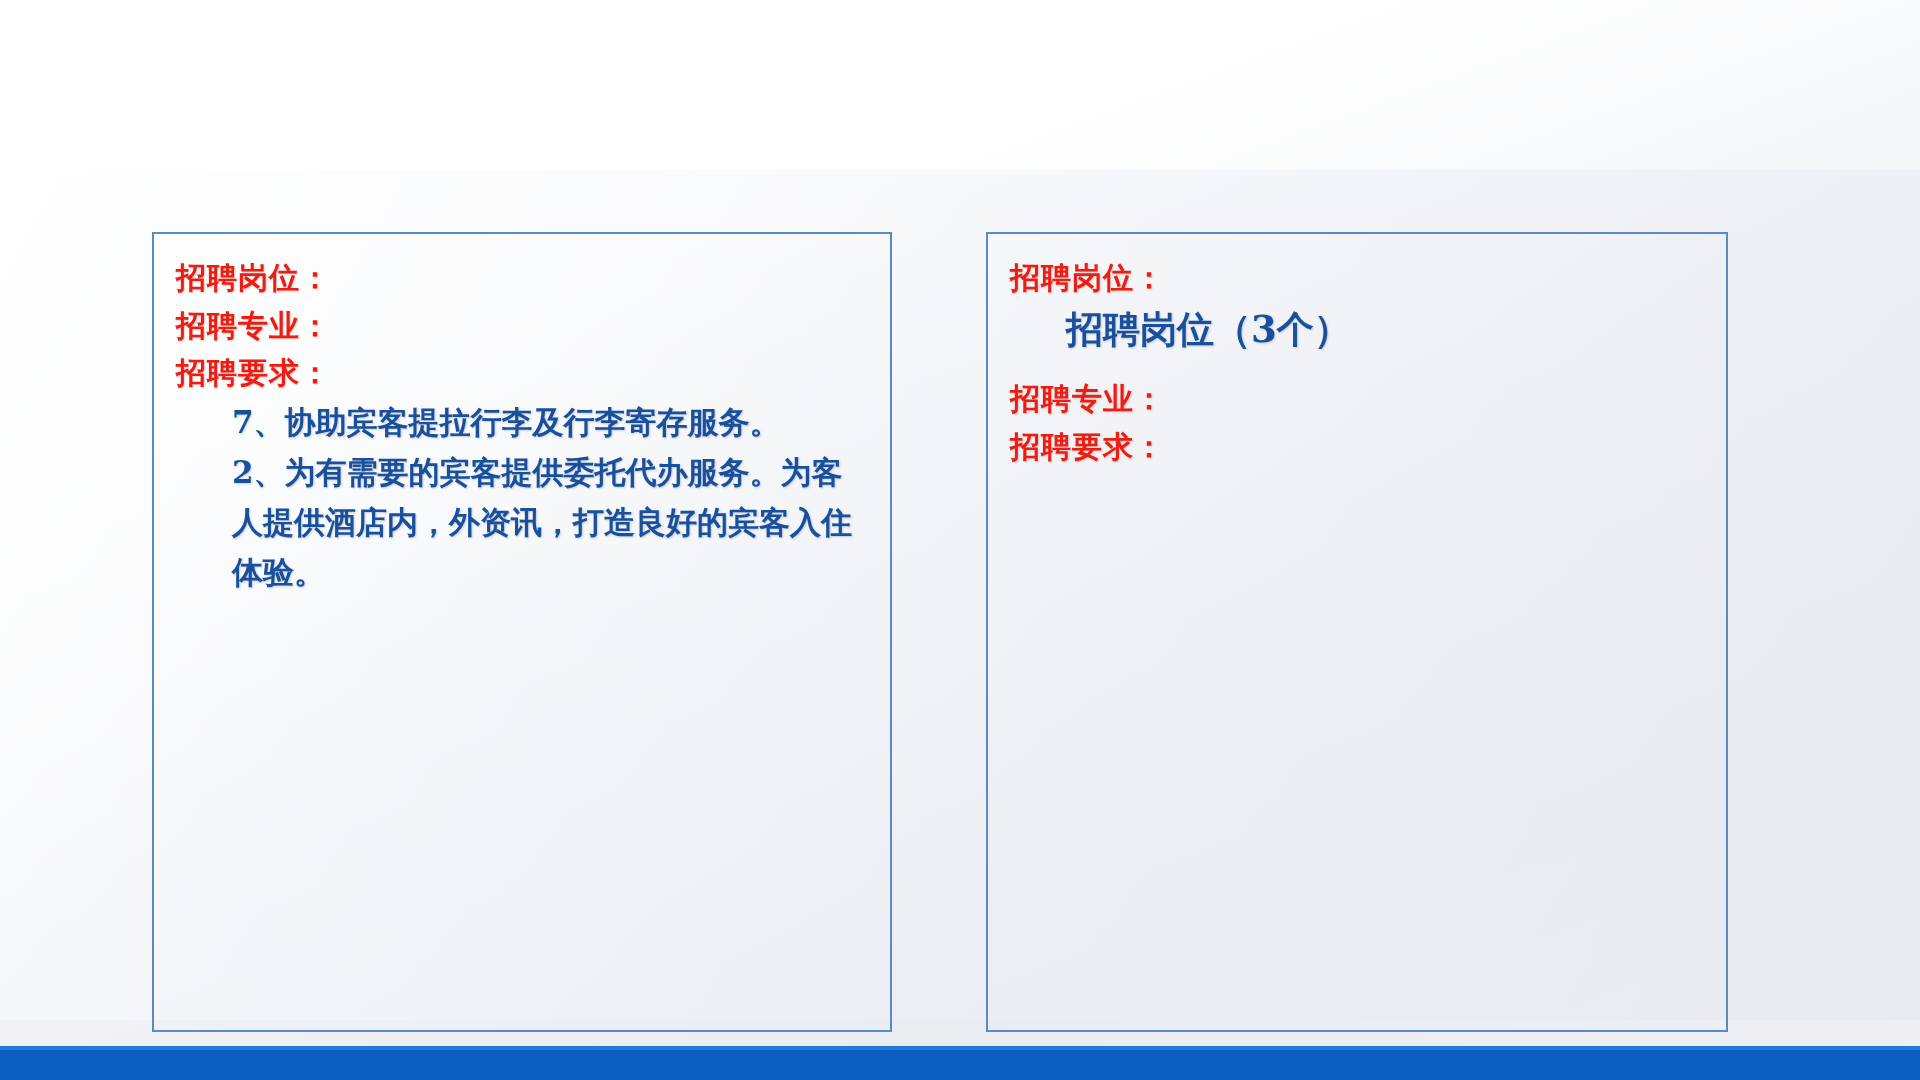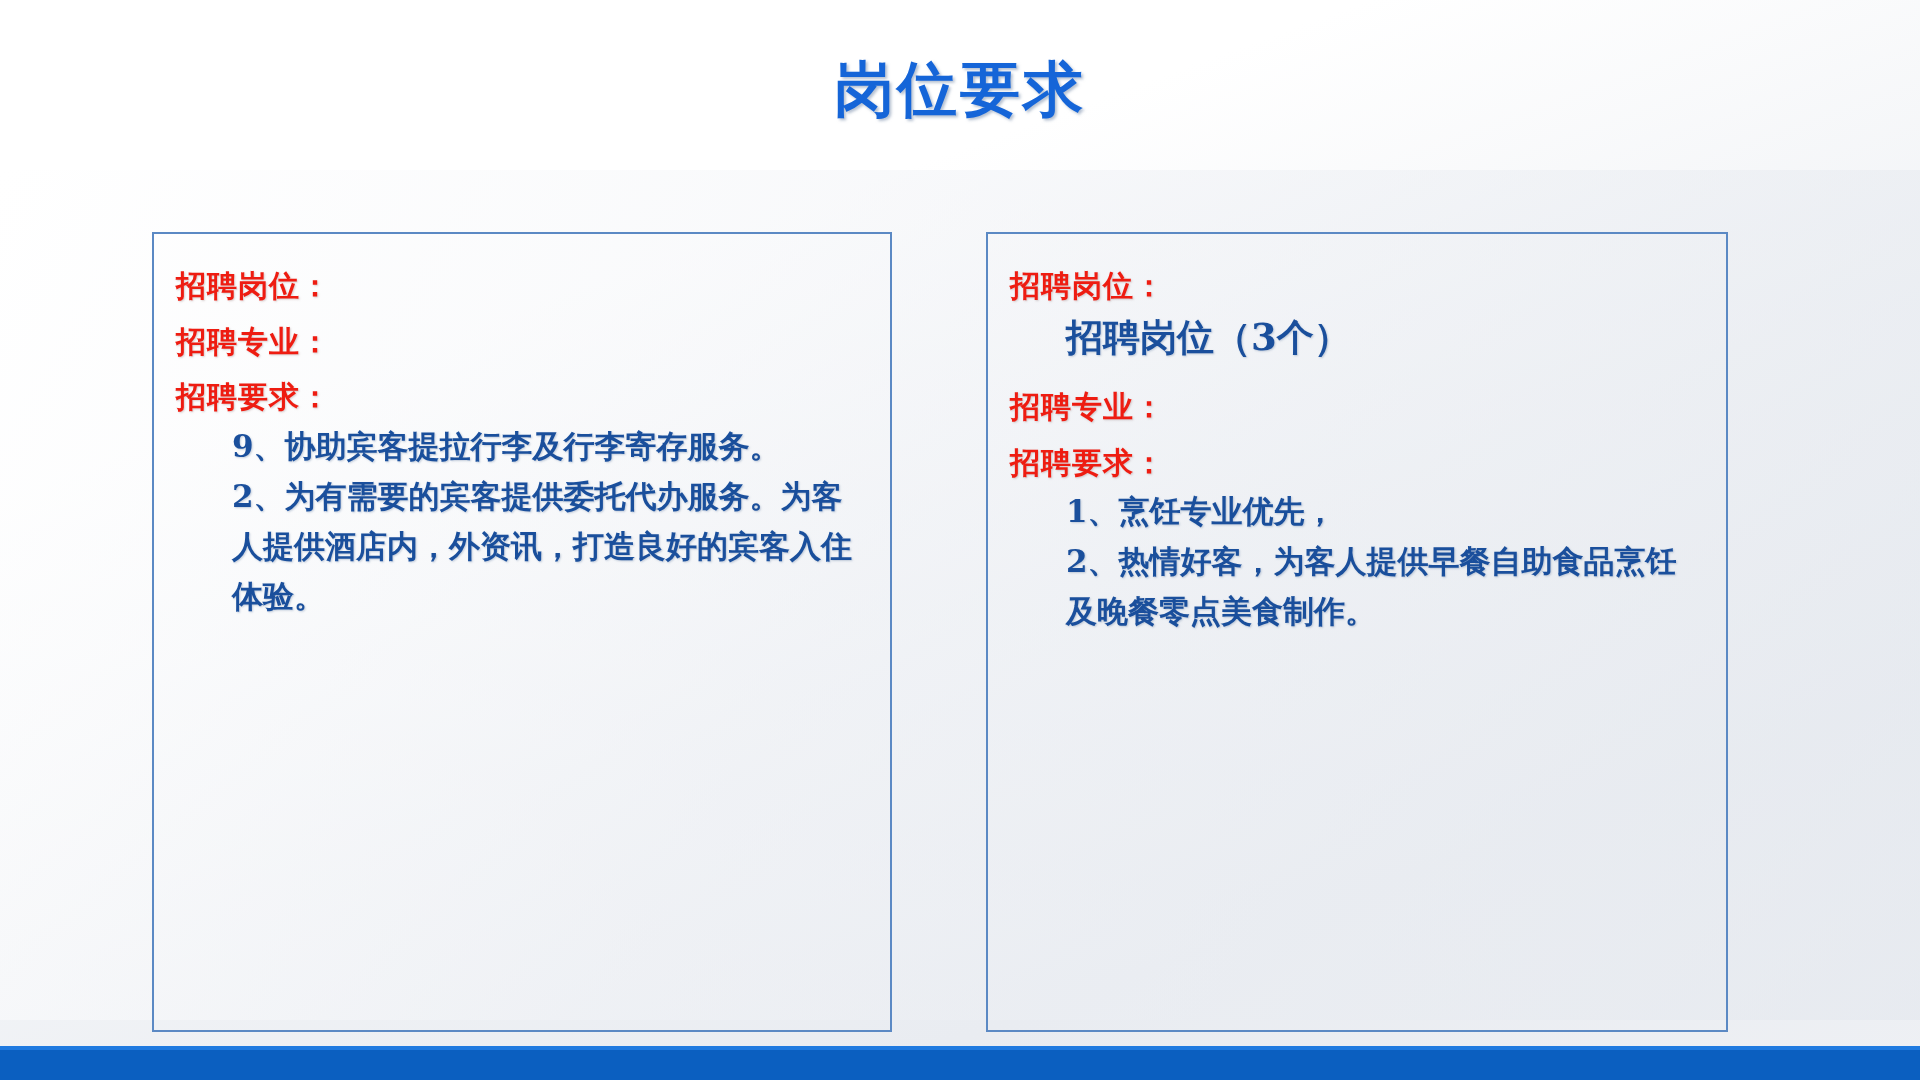--- a/index.html
+++ b/index.html
@@ -65,21 +65,21 @@
     left: 986px;
     top: 0;
     width: 742px;
     height: 800px;
   }
   .label {
     color: #ee1c11;
     font-weight: bold;
     font-size: 30px;
     line-height: 1.45;
-    margin: 12px 0 2px 0;
+    margin: 4px 0 2px 0;
     letter-spacing: 1px;
     text-shadow: 1px 1px 2px rgba(150,120,120,0.35);
   }
   .value {
     color: #1a4f9c;
     font-family: "DejaVu Serif", "Liberation Serif", serif;
     font-weight: bold;
     font-size: 31px;
     line-height: 1.58;
     margin: 0 0 14px 0;
@@ -123,45 +123,40 @@
     position: absolute;
     left: 0; top: 0; width: 100%; height: 4px;
     background: #1f7ae0;
   }
 </style>
 </head>
 <body>
 
 <div class="slide">
 
-  <div class="title">岗位要求</div>
 
   <div class="cards">
 
     <div class="card card-left">
       <p class="label">招聘岗位：</p>
 
       <p class="label">招聘专业：</p>
 
       <p class="label">招聘要求：</p>
       <ul class="reqs">
-        <li>9、协助宾客提拉行李及行李寄存服务。</li>
+        <li>7、协助宾客提拉行李及行李寄存服务。</li>
         <li>2、为有需要的宾客提供委托代办服务。为客人提供酒店内，外资讯，打造良好的宾客入住体验。</li>
       </ul>
     </div>
 
     <div class="card card-right">
       <p class="label">招聘岗位：</p>
       <p class="value position">招聘岗位（3个）</p>
 
       <p class="label">招聘专业：</p>
 
       <p class="label">招聘要求：</p>
-      <ul class="reqs">
-        <li>1、烹饪专业优先，</li>
-        <li>2、热情好客，为客人提供早餐自助食品烹饪及晚餐零点美食制作。</li>
-      </ul>
     </div>
 
   </div>
 
   <div class="footer-bar"></div>
 </div>
 
 </body></html>

